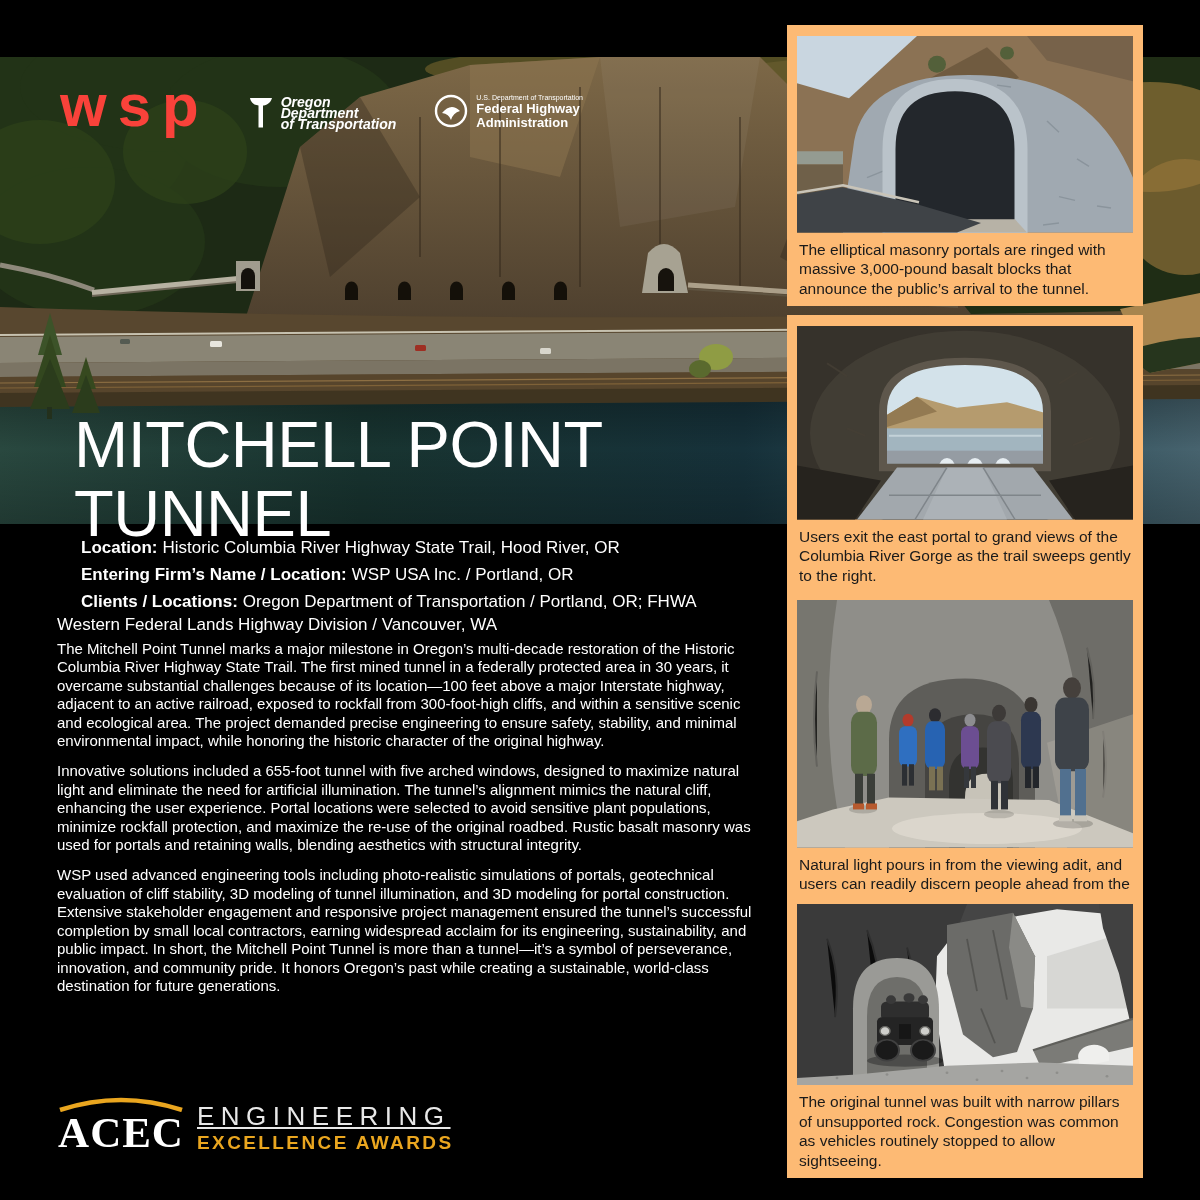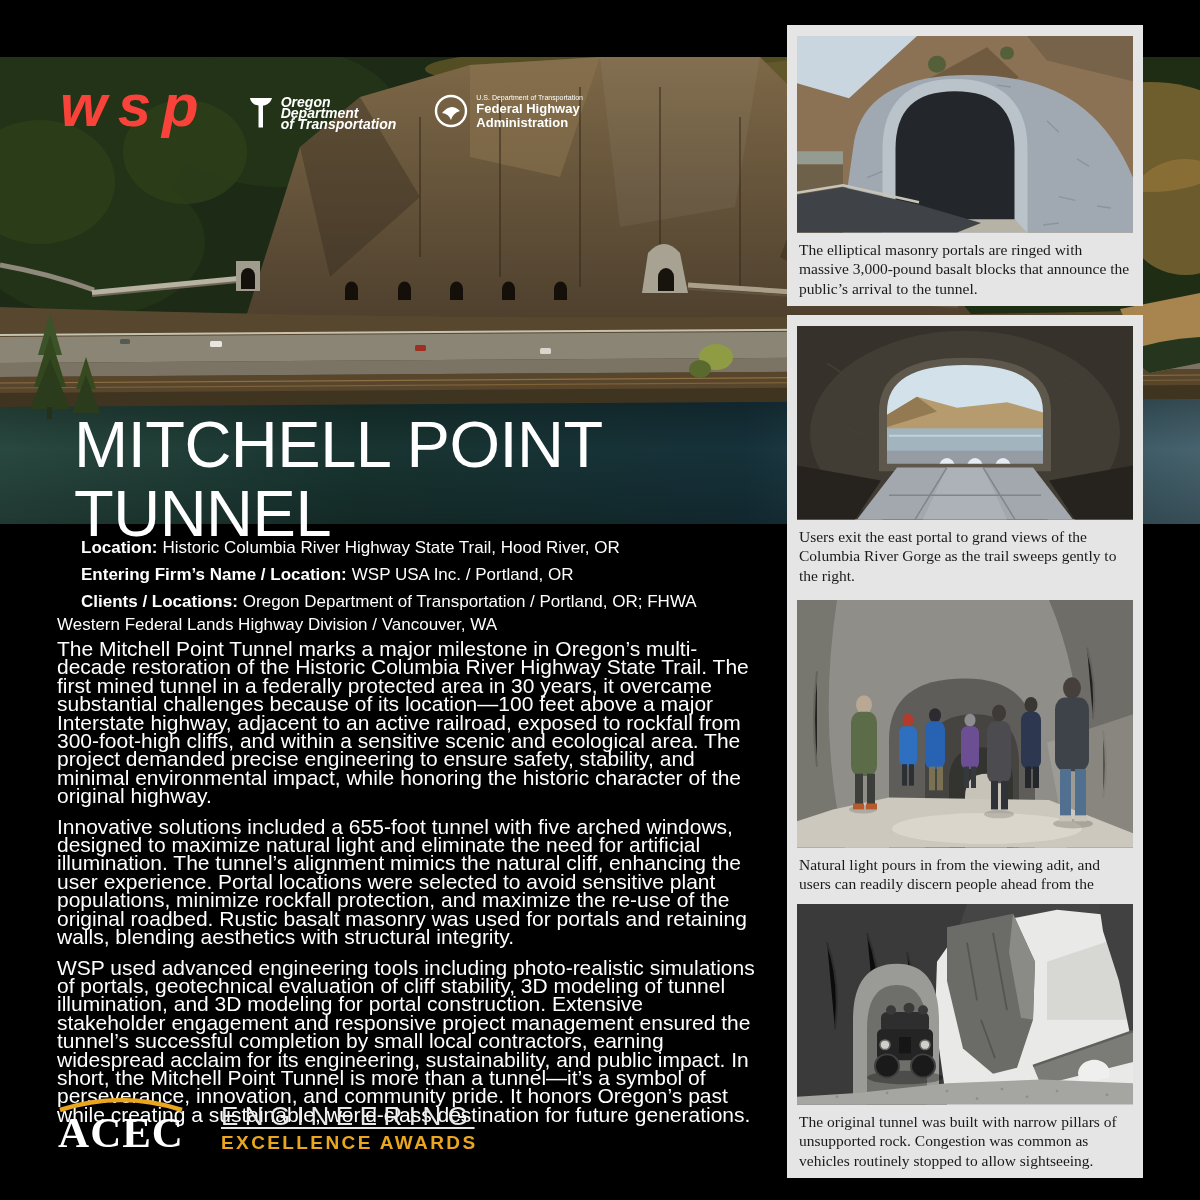--- a/index.html
+++ b/index.html
@@ -1,43 +1,43 @@
 <!DOCTYPE html>
 <html><head>
 <meta charset="utf-8">
 <style>
   html,body{margin:0;padding:0;background:#000;}
   .poster{position:relative;width:1200px;height:1200px;background:#000;overflow:hidden;
           font-family:"Liberation Sans",sans-serif;color:#fff;}
   .hero{position:absolute;left:0;top:57px;width:1200px;height:467px;}
   .hero svg{display:block;width:100%;height:100%;}
   .logos{position:absolute;left:60px;top:80px;display:flex;align-items:flex-start;gap:38px;z-index:5;}
-  .wsp{font-size:60px;font-weight:700;color:#f9423a;letter-spacing:11px;line-height:52px;font-style:italic;}
+  .wsp{font-size:60px;font-weight:700;color:#f9423a;letter-spacing:11px;line-height:52px;}
   .odot{display:flex;gap:7px;align-items:center;margin-top:16px;}
   .odot-text{color:#fff;font-size:14px;font-weight:700;font-style:italic;line-height:11px;}
   .fhwa{display:flex;gap:8px;align-items:flex-start;margin-top:14px;}
   .fhwa-agency{font-size:7px;color:#fff;line-height:8px;}
   .fhwa-line{font-size:13px;font-weight:700;color:#fff;line-height:13.5px;}
   .title{position:absolute;left:57px;top:393px;z-index:6;font-size:65px;line-height:69px;
          font-weight:400;letter-spacing:-0.5px;color:#fff;}
   .title span{display:block;}
   .meta{position:absolute;left:57px;top:536px;width:706px;font-size:17px;line-height:23px;z-index:6;}
   .meta-row{margin-bottom:4px;}
   .meta-label{font-weight:700;margin-right:5px;margin-left:24px;}
-  .body-text{position:absolute;left:57px;top:640px;width:699px;font-size:21px;line-height:18.4px;z-index:6;}
+  .body-text{position:absolute;left:57px;top:640px;width:699px;font-size:15px;line-height:18.4px;z-index:6;}
   .body-text p{margin:0 0 12px 0;}
-  .acec{position:absolute;left:57px;top:1097px;display:flex;align-items:flex-start;gap:36px;z-index:6;}
+  .acec{position:absolute;left:57px;top:1097px;display:flex;align-items:flex-start;gap:12px;z-index:6;}
   .acec-left{display:flex;flex-direction:column;align-items:center;width:128px;}
   .acec-word{font-family:"Liberation Serif",serif;font-weight:700;font-size:43px;line-height:42px;
              color:#fff;letter-spacing:1px;}
   .acec-right{margin-top:5px;}
   .acec-eng{font-size:26px;letter-spacing:6.5px;color:#e8e8e8;line-height:29px;font-weight:400;text-decoration:underline;}
   .acec-exc{font-size:19px;font-weight:700;letter-spacing:2.4px;color:#eaa61f;line-height:24px;}
-  .card{position:absolute;left:787px;width:356px;background:#e5e5e5;box-sizing:border-box;
-        padding:11px 10px 8px 10px;display:flex;flex-direction:column;z-index:8;font-family:Liberation Serif, serif;}
+  .card{position:absolute;left:787px;width:356px;background:#fdba74;box-sizing:border-box;
+        padding:11px 10px 8px 10px;display:flex;flex-direction:column;z-index:8;}
   .card figure{margin:0;display:flex;flex-direction:column;flex:1 1 auto;min-height:0;}
   .card svg{width:100%;flex:1 1 auto;min-height:0;display:block;}
   .card figcaption{flex:0 0 auto;margin:7px 2px 0 2px;font-size:15.5px;line-height:19.5px;color:#1a1a1a;}
   #card1{top:25px;height:281px;}
   #card2{top:315px;height:278px;}
   #card3{top:589px;height:332px;}
   #card4{top:893px;height:285px;}
 </style>
 </head>
 <body>

